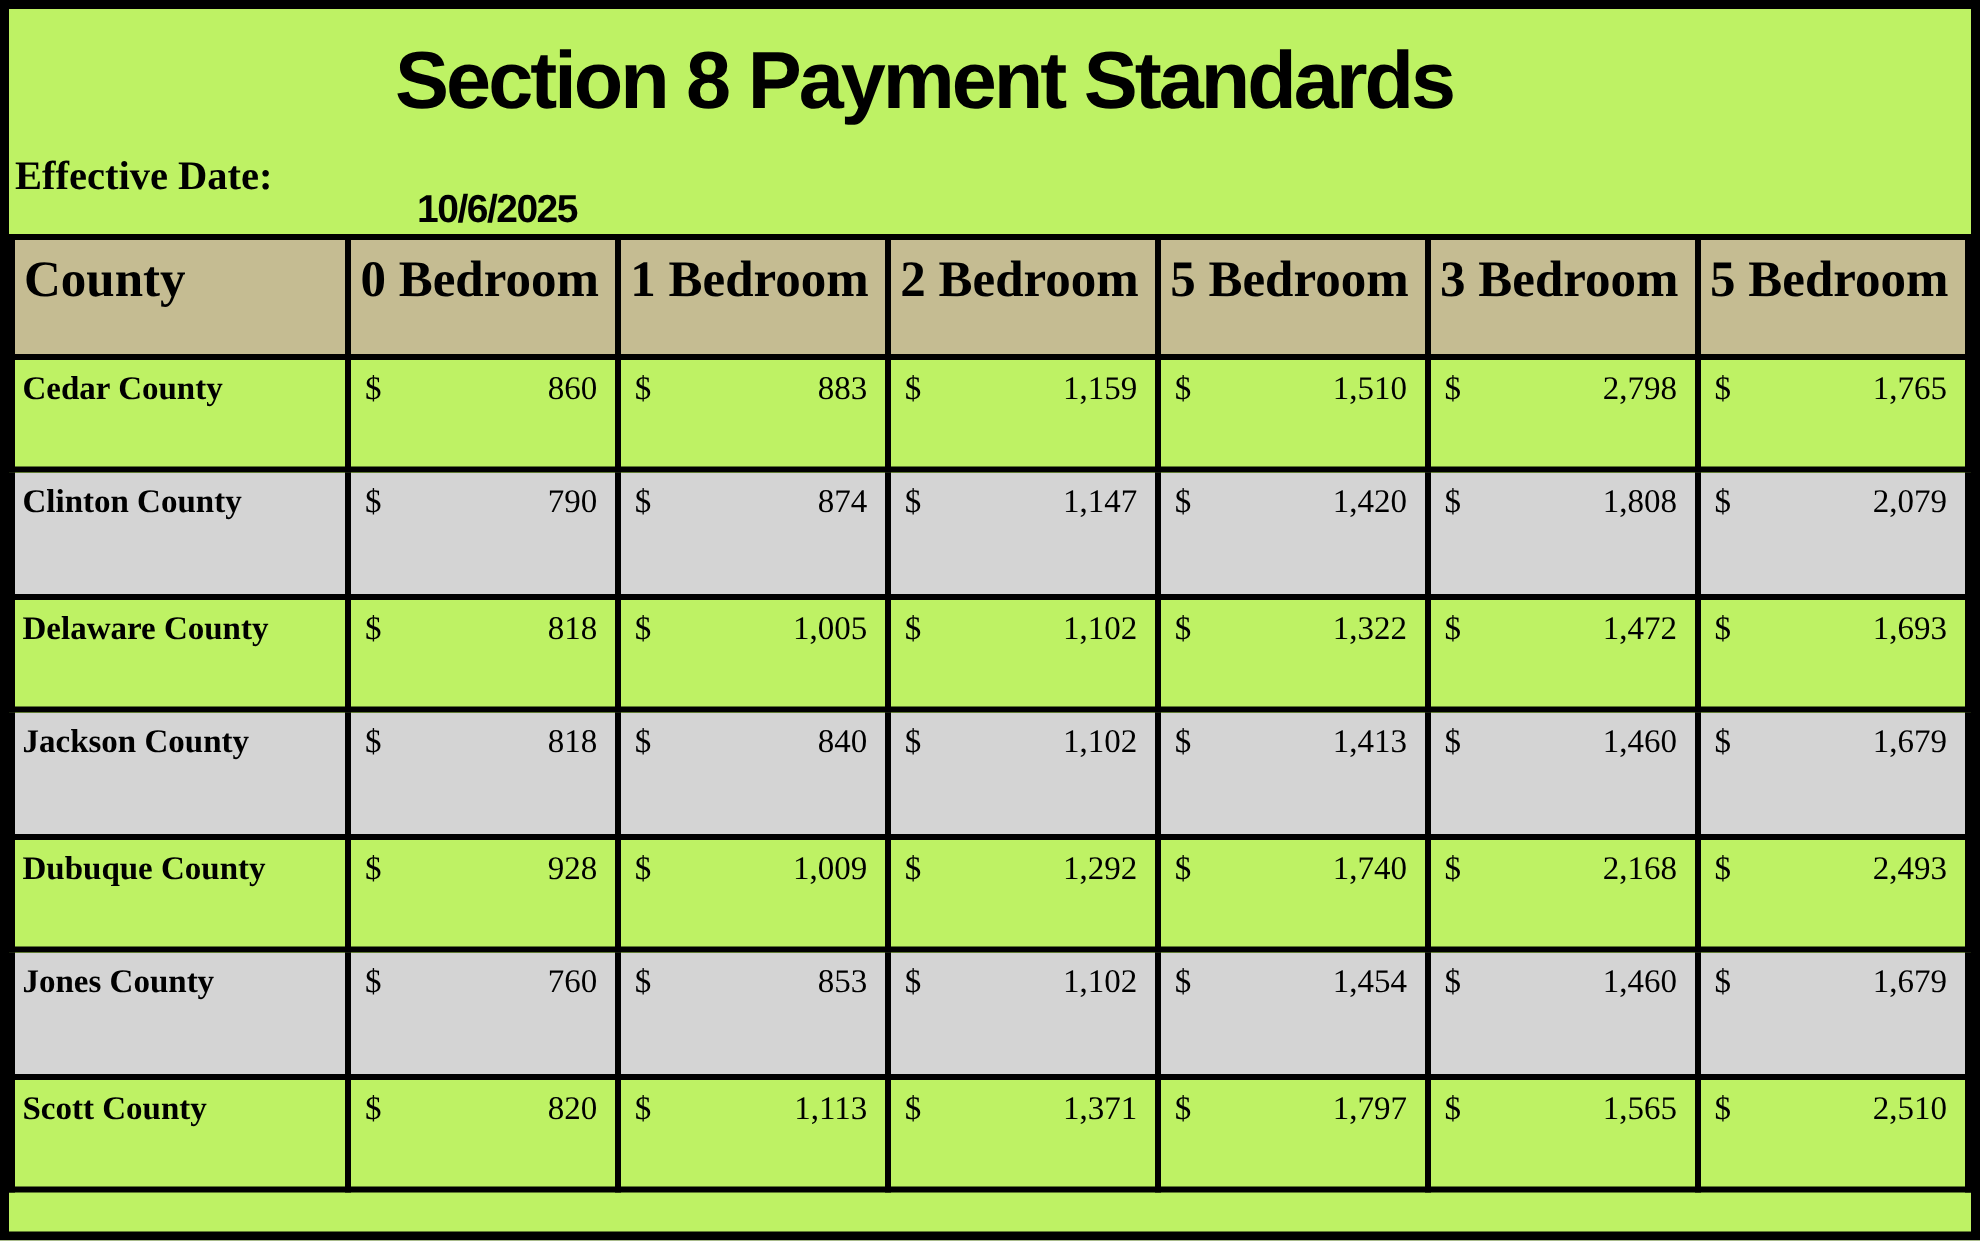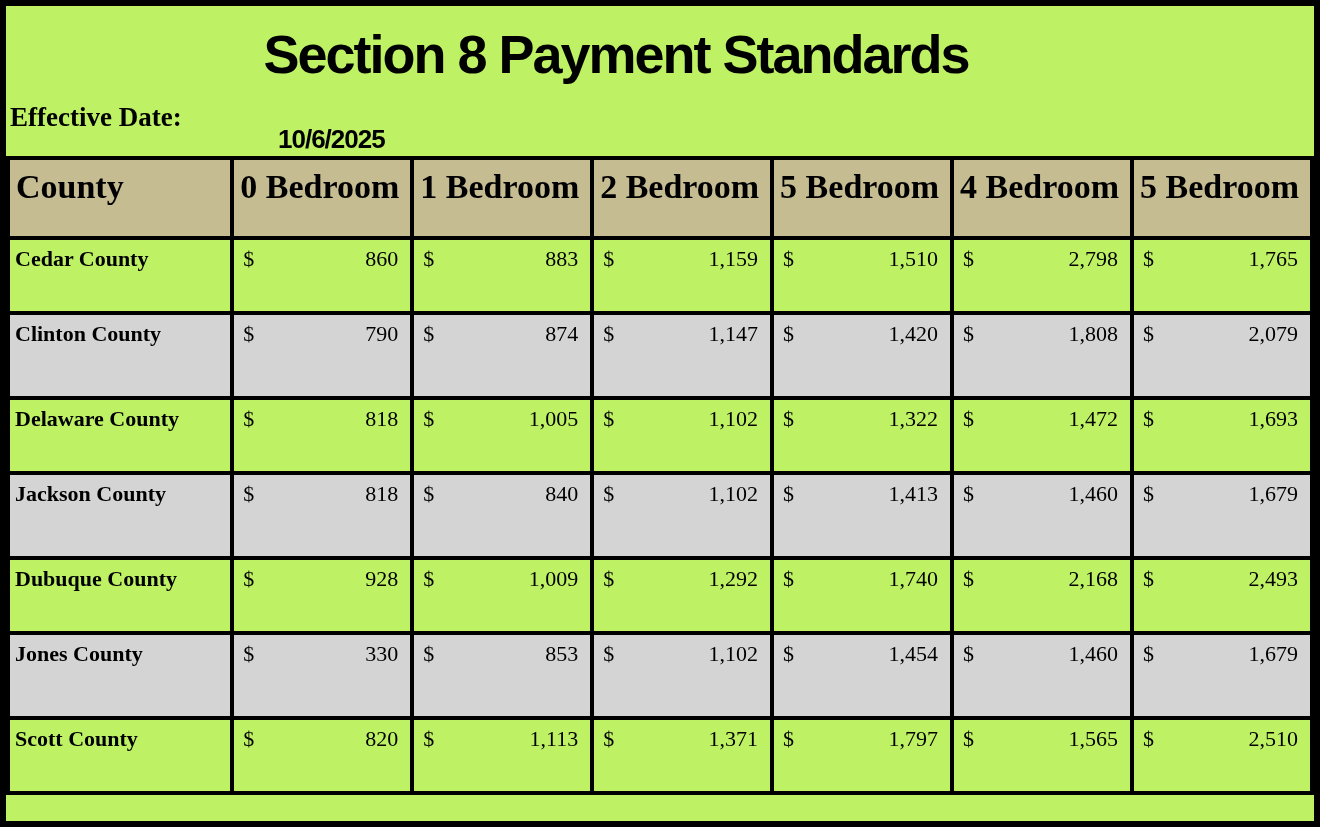--- a/index.html
+++ b/index.html
@@ -116,21 +116,21 @@
         <col class="c-money">
         <col class="c-money">
     </colgroup>
     <thead>
       <tr>
           <th>County</th>
           <th>0 Bedroom</th>
           <th>1 Bedroom</th>
           <th>2 Bedroom</th>
           <th>5 Bedroom</th>
-          <th>4 Bedroom</th>
+          <th>3 Bedroom</th>
           <th>5 Bedroom</th>
         </tr>
     </thead>
     <tbody>
         <tr>
           <td class="county">Cedar County</td>
           <td class="money">
             <div class="cellflex">
               <span>$</span>
               <span>860</span>
@@ -321,21 +321,21 @@
               <span>$</span>
               <span>2,493</span>
             </div>
           </td>
         </tr>
         <tr class="alt">
           <td class="county">Jones County</td>
           <td class="money">
             <div class="cellflex">
               <span>$</span>
-              <span>330</span>
+              <span>760</span>
             </div>
           </td>
           <td class="money">
             <div class="cellflex">
               <span>$</span>
               <span>853</span>
             </div>
           </td>
           <td class="money">
             <div class="cellflex">

